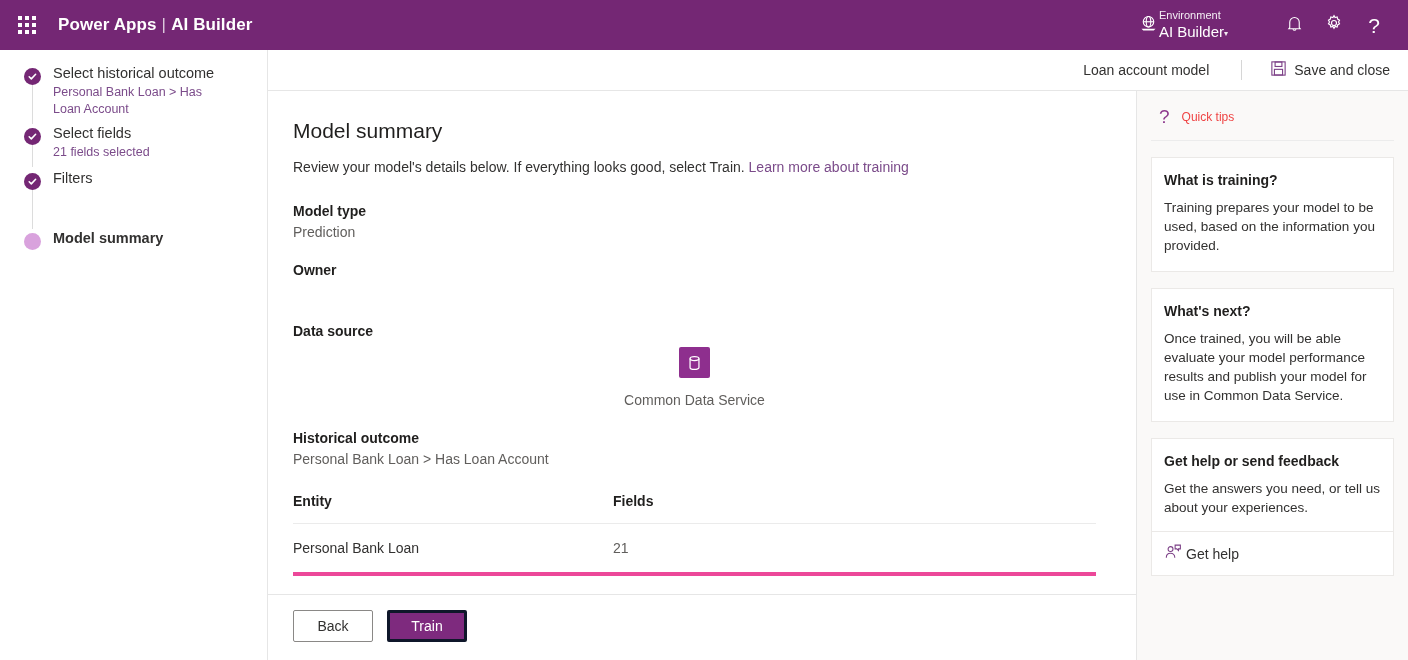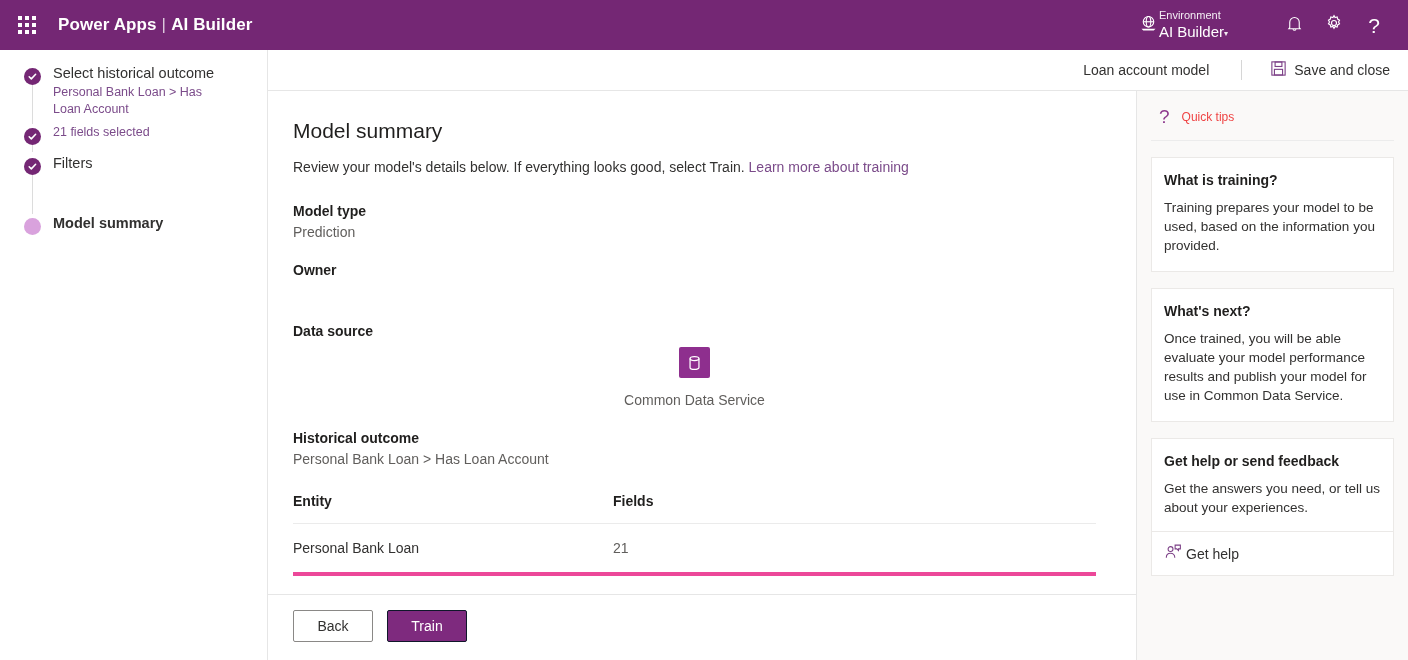--- a/index.html
+++ b/index.html
@@ -141,21 +141,21 @@
     padding: 15px 25px 18px 25px;
     display: flex; gap: 14px; align-items: center;
   }
   .btn {
     min-width: 80px; height: 32px; font-size: 14px;
     display: inline-flex; align-items: center; justify-content: center;
     padding: 0 18px; cursor: pointer; border-radius: 2px;
     font-family: "Liberation Sans", sans-serif;
   }
   .btn-default { background: #ffffff; border: 1px solid #8a8886; color: #323130; }
-  .btn-primary { background: #7e2a7e; border: 1px solid #0f172a; color: #ffffff; }
+  .btn-primary { background: #7e2a7e; border: 3px solid #0f172a; color: #ffffff; }
 
   
   .tips {
     width: 272px; flex: 0 0 272px;
     background: #faf9f8;
     border-left: 1px solid #e6e6e6;
     display: flex; flex-direction: column;
     padding: 0 14px;
     overflow: hidden;
   }
@@ -257,20 +257,21 @@
           <div class="step-sub">Personal Bank Loan &gt; Has Loan Account</div>
         </div>
 
         <div class="step" style="margin-top:6px;">
           <span class="bullet done">
             <svg width="11" height="11" viewBox="0 0 12 12" fill="none" stroke="#ffffff" stroke-width="1.7" stroke-linecap="round" stroke-linejoin="round">
                 <path d="M2.4 6.3 L4.7 8.6 L9.4 3.6"></path>
               </svg>
           </span>
           <span class="connector"></span>
+          <div class="step-title">Select fields</div>
           <div class="step-sub">21 fields selected</div>
         </div>
 
         <div class="step" style="margin-top:8px;height:60px;">
           <span class="bullet done">
             <svg width="11" height="11" viewBox="0 0 12 12" fill="none" stroke="#ffffff" stroke-width="1.7" stroke-linecap="round" stroke-linejoin="round">
                 <path d="M2.4 6.3 L4.7 8.6 L9.4 3.6"></path>
               </svg>
           </span>
           <span class="connector" style="bottom:0;"></span>

